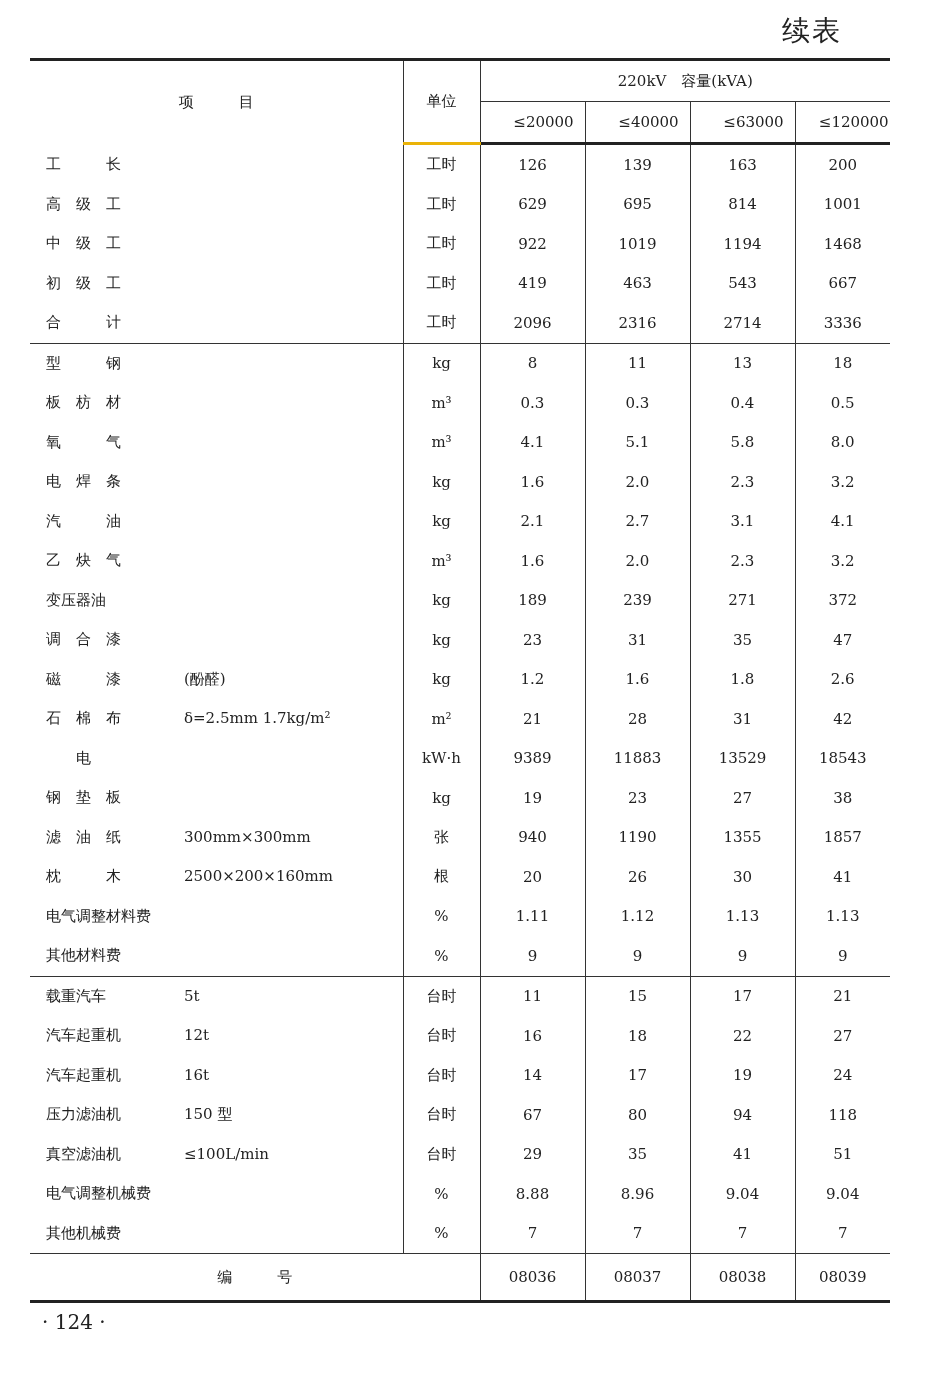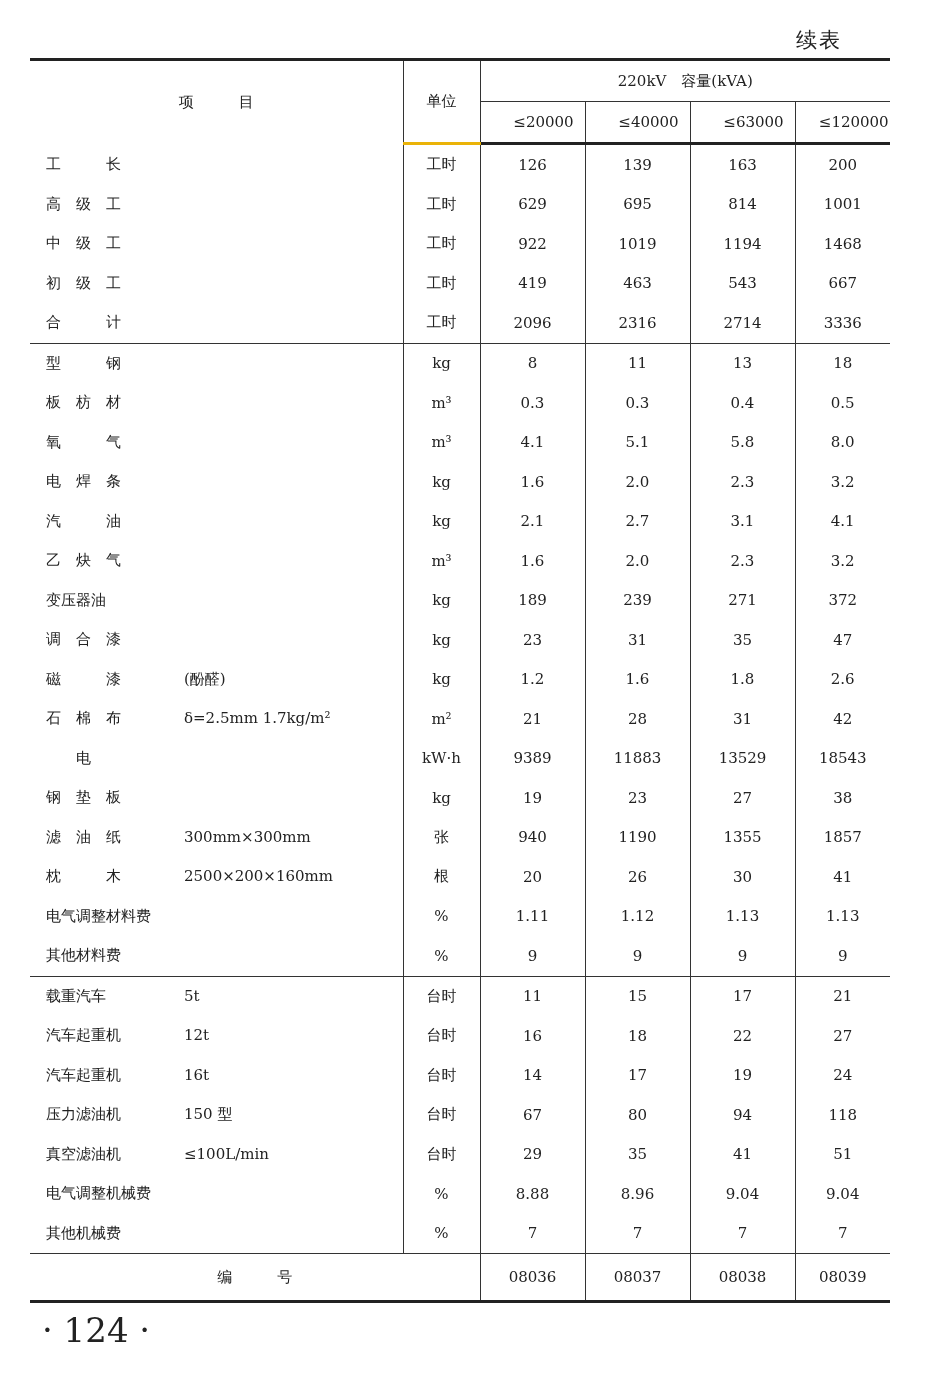--- a/index.html
+++ b/index.html
@@ -1,30 +1,30 @@
 <!DOCTYPE html>
 <html><head>
 <meta charset="utf-8">
 <style>
   html, body { margin:0; padding:0; background:#ffffff; }
   body { width:928px; height:1374px; position:relative; font-family:"DejaVu Serif","Liberation Serif",serif; color:#222; overflow:hidden; }
-  .cont { position:absolute; right:86px; top:26px; font-size:21px; letter-spacing:2px; }
+  .cont { position:absolute; right:86px; top:12px; font-size:28px; letter-spacing:2px; }
   table { position:absolute; left:30px; top:58px; width:860px; border-collapse:collapse; table-layout:fixed; font-size:15px; }
   col.c-item { width:373px; } col.c-unit { width:77px; } col.c-val { width:105px; } col.c-last { width:95px; }
   td, th { padding:0; font-weight:normal; text-align:center; vertical-align:middle; }
   thead tr.top th { border-top:3px solid #222; height:40px; }
   thead tr.sub th { height:40px; border-bottom:3px solid #222; }
   .vl { border-left:1.5px solid #333; }
   .sub th.val { border-top:1.5px solid #333;padding-left:22px; }
   tbody td { height:39.5px; }
   td.item { text-align:left; padding-left:16px; white-space:nowrap; }
   td.item span.n { display:inline-block; width:138px; letter-spacing:0; }
   tr.sep td { border-top:1.5px solid #333; }
   tr.code td { border-top:1.5px solid #333; border-bottom:3px solid #222; height:46px; }
-  .footer { position:absolute; left:42px; top:1310px; font-size:34px; }
+  .footer { position:absolute; left:42px; top:1310px; font-size:20px; }
 </style>
 </head>
 <body>
 
 <div class="cont">续表</div>
 
 <table>
   <colgroup>
       <col class="c-item">
       <col class="c-unit">

